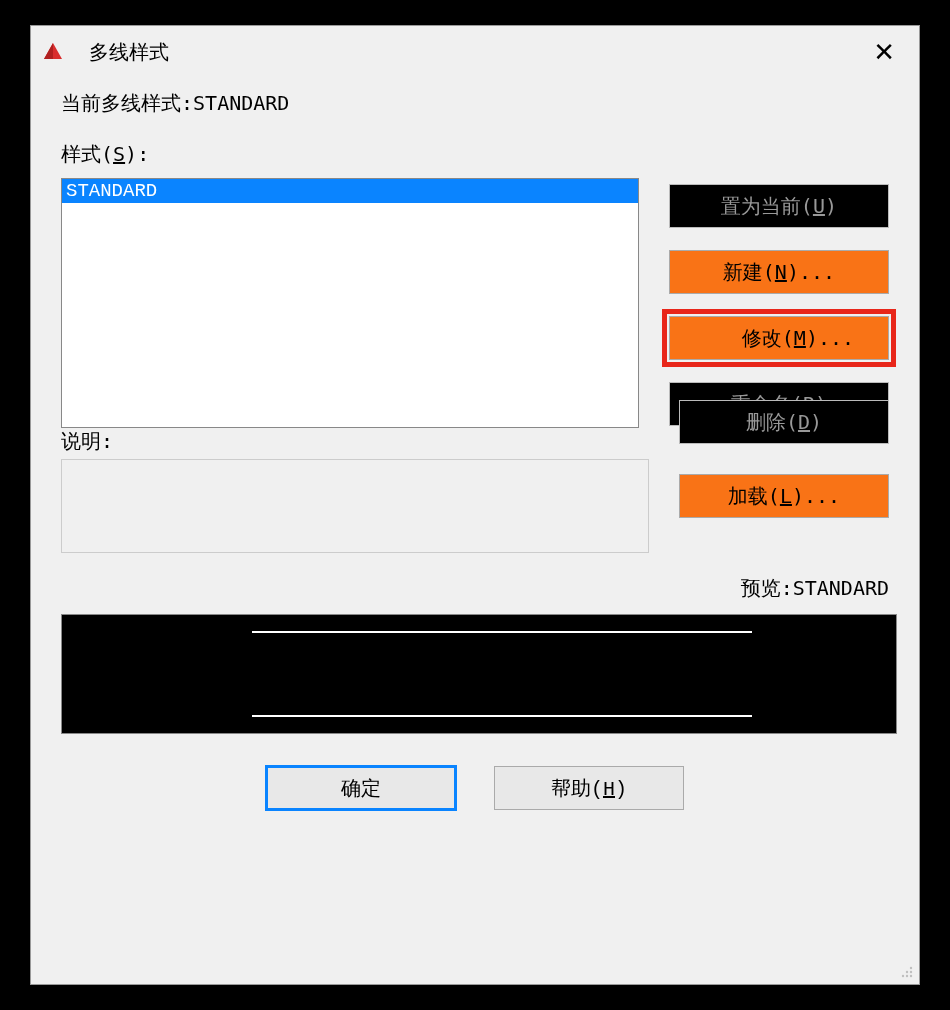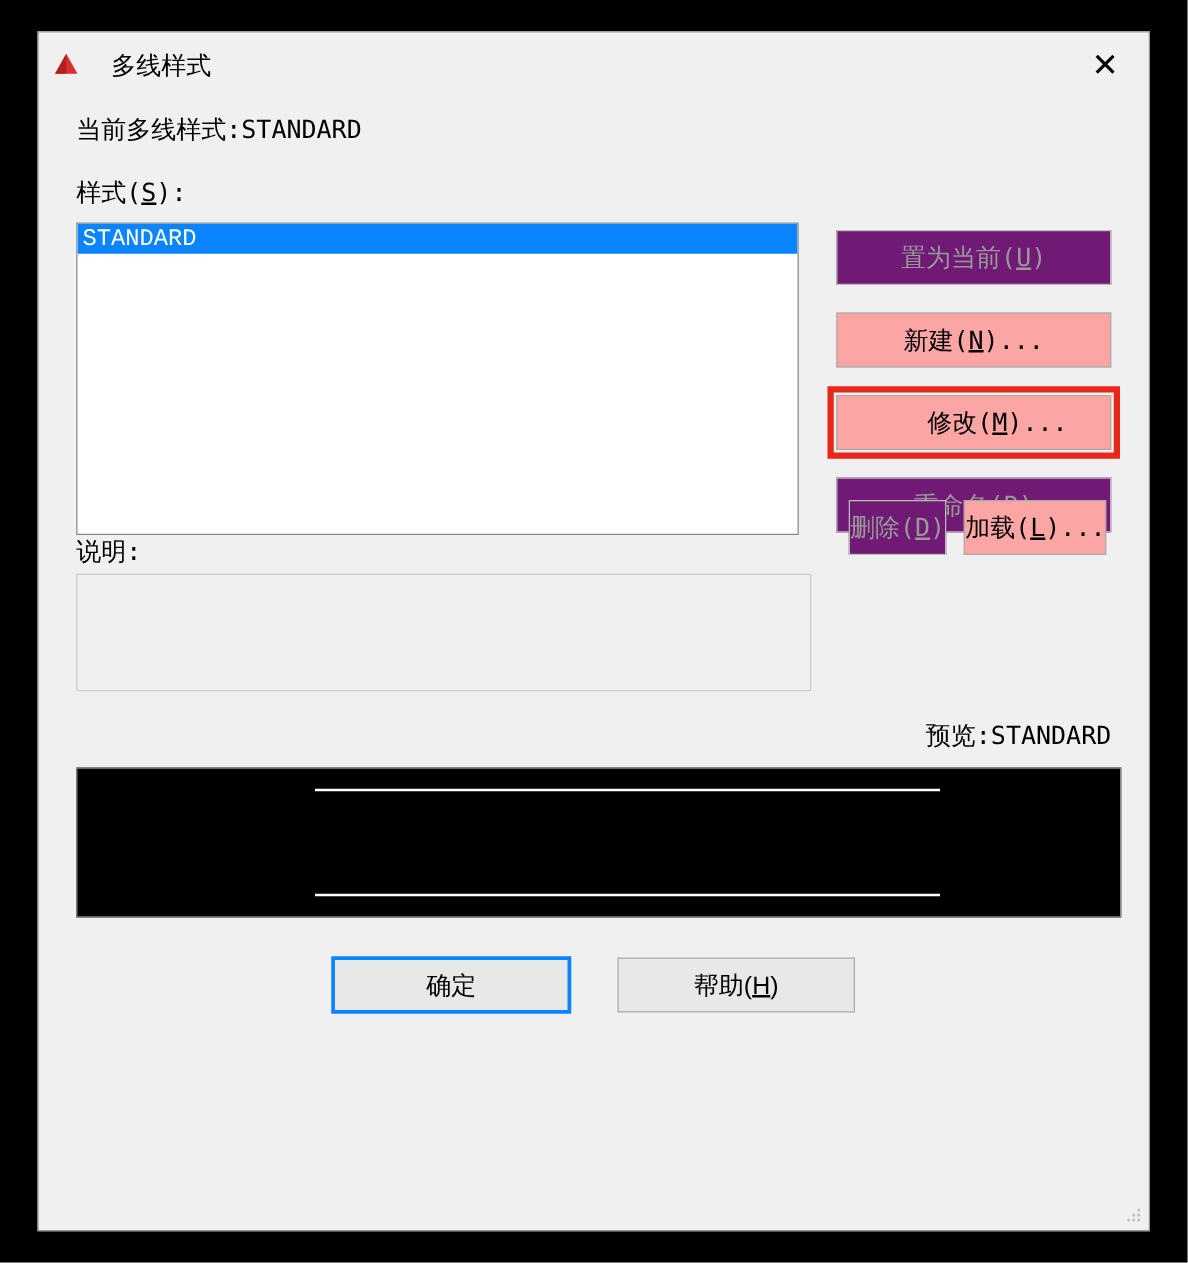--- a/index.html
+++ b/index.html
@@ -89,32 +89,32 @@
     }
     .button-col {
       display: flex;
       flex-direction: column;
       gap: 22px;
       width: 224px;
       padding-top: 6px;
     }
     .btn {
       height: 44px;
-      background: #fca5a5;
+      background: #f97316;
       border: 1px solid #aaa;
       font-size: 20px;
       font-family: "SimSun", monospace;
       cursor: pointer;
       display: flex;
       align-items: center;
       justify-content: center;
     }
     .btn.disabled {
       color: #999;
-      background: #701a75;
+      background: #000000;
       border-color: #bbb;
     }
     .btn.highlighted {
       outline: 5px solid #e8261a;
       outline-offset: 2px;
       padding-left: 38px;
     }
     .desc-label {
       font-size: 20px;
       margin-bottom: 4px;
@@ -126,22 +126,22 @@
       align-items: flex-start;
     }
     .desc-box {
       background: #f0f0f0;
       border: 1px solid #ccc;
       width: 588px;
       height: 94px;
     }
     .button-col2 {
       display: flex;
-      flex-direction: row;
-      gap: 14px;
+      flex-direction: column;
+      gap: 30px;
       width: 224px;
       margin-top: -28px;
     }
     .preview-label {
       font-size: 20px;
       margin-top: 22px;
       margin-bottom: 12px;
       font-family: "SimSun", monospace;
       text-align: right;
     }
@@ -173,21 +173,21 @@
       justify-content: center;
       gap: 38px;
       margin-top: 32px;
     }
     .bottom-btn {
       width: 190px;
       height: 44px;
       background: #e8e8e8;
       border: 1px solid #aaa;
       font-size: 20px;
-      font-family: Liberation Sans, sans-serif;
+      font-family: Liberation Mono, monospace;
       cursor: pointer;
       display: flex;
       align-items: center;
       justify-content: center;
     }
     .bottom-btn.primary {
       outline: 3px solid #0a84ff;
       outline-offset: -2px;
     }
     .resize-grip {

